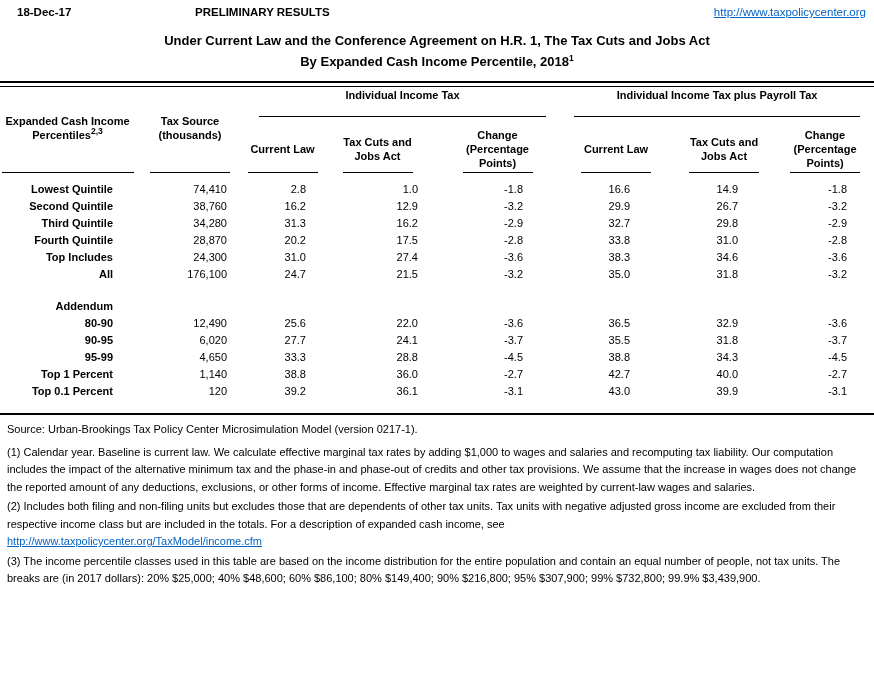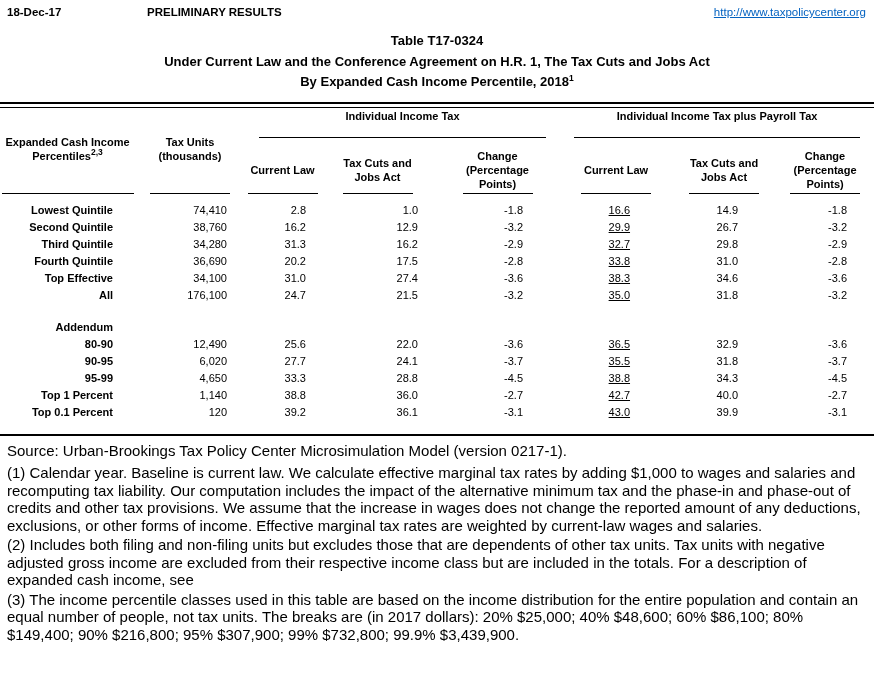--- a/index.html
+++ b/index.html
@@ -3,21 +3,21 @@
 <meta charset="utf-8">
 <style>
   html,body{margin:0;padding:0;}
   body{
     width:874px;height:683px;overflow:hidden;background:#ffffff;color:#000;
     font-family:"Liberation Sans",sans-serif;
   }
   a{color:#0563c1;text-decoration:underline;}
 
   
-  .topbar{display:flex;align-items:baseline;padding:6px 8px 0 7px;font-size:11.5px;}
+  .topbar{display:flex;align-items:baseline;padding:6px 8px 0 17px;font-size:11.5px;gap:38px;}
   .topbar .date{font-weight:bold;width:140px;}
   .topbar .status{font-weight:bold;}
   .topbar .url{margin-left:auto;font-weight:normal;}
 
   
   .titles{text-align:center;margin-top:13px;font-weight:bold;font-size:13px;line-height:20.5px;}
   sup{font-size:8.5px;vertical-align:super;line-height:0;font-weight:bold;}
 
   
   .rule-double{margin-top:9px;height:3px;border-top:2px solid #000;border-bottom:1.5px solid #000;}
@@ -38,43 +38,42 @@
   th.h-col1::after{width:132px;}
   th.h-col2::after{width:80px;}
   th.sub::after{width:70px;}
 
   tbody td{font-size:11px;height:17px;line-height:17px;padding:0;text-align:right;white-space:nowrap;}
   td.c1{font-weight:bold;padding-right:22px;}
   td.c2{padding-right:18px;}
   td.c3{padding-right:14px;}
   td.c4{padding-right:17px;}
   td.c5{padding-right:37px;}
-  td.c6{padding-right:42px;text-decoration:underline;}
+  td.c6{padding-right:42px;}
   td.c7{padding-right:38px;}
   td.c8{padding-right:27px;}
   tr.spacer td{height:15px;}
   tr.endpad td{height:13px;}
 
   
-  .notes{padding:6px 8px 0 7px;font-size:15px;line-height:17.5px;}
+  .notes{padding:6px 8px 0 7px;font-size:11px;line-height:17.5px;}
   .notes p{margin:0 0 2px 0;}
   .notes .source{margin-bottom:5px;}
   .block-link{display:inline-block;}
 </style>
 </head>
 <body>
 
 <div class="topbar">
   <span class="date">18-Dec-17</span>
   <span class="status">PRELIMINARY RESULTS</span>
   <a class="url" href="#">http://www.taxpolicycenter.org</a>
 </div>
 
 <div class="titles">
-  <div>Table T17-0324</div>
   <div>Under Current Law and the Conference Agreement on H.R. 1, The Tax Cuts and Jobs Act</div>
   <div><span>By Expanded Cash Income Percentile, 2018</span><sup>1</sup></div>
 </div>
 
 <div class="rule-double"></div>
 
 <table>
   <colgroup>
     <col style="width:135px">
       <col style="width:110px">
@@ -85,21 +84,21 @@
       <col style="width:104px">
       <col style="width:98px">
   </colgroup>
   <thead>
     <tr>
       <th rowspan="2" class="rowspan2 h-col1">
         <span>Expanded Cash Income</span><br>
         <span>Percentiles</span><sup>2,3</sup>
       </th>
       <th rowspan="2" class="rowspan2 h-col2">
-        <span>Tax Units</span><br>
+        <span>Tax Source</span><br>
         <span>(thousands)</span>
       </th>
       <th colspan="3" class="group">
         <div class="group-line">Individual Income Tax</div>
       </th>
       <th colspan="3" class="group">
         <div class="group-line">Individual Income Tax plus Payroll Tax</div>
       </th>
     </tr>
     <tr>
@@ -137,31 +136,31 @@
         <td class="c2">34,280</td>
         <td class="c3">31.3</td>
         <td class="c4">16.2</td>
         <td class="c5">-2.9</td>
         <td class="c6">32.7</td>
         <td class="c7">29.8</td>
         <td class="c8">-2.9</td>
       </tr>
       <tr>
         <td class="c1">Fourth Quintile</td>
-        <td class="c2">36,690</td>
+        <td class="c2">28,870</td>
         <td class="c3">20.2</td>
         <td class="c4">17.5</td>
         <td class="c5">-2.8</td>
         <td class="c6">33.8</td>
         <td class="c7">31.0</td>
         <td class="c8">-2.8</td>
       </tr>
       <tr>
-        <td class="c1">Top Effective</td>
-        <td class="c2">34,100</td>
+        <td class="c1">Top Includes</td>
+        <td class="c2">24,300</td>
         <td class="c3">31.0</td>
         <td class="c4">27.4</td>
         <td class="c5">-3.6</td>
         <td class="c6">38.3</td>
         <td class="c7">34.6</td>
         <td class="c8">-3.6</td>
       </tr>
       <tr>
         <td class="c1">All</td>
         <td class="c2">176,100</td>
@@ -240,15 +239,16 @@
       </tr>
     </tbody>
 </table>
 
 <div class="rule-bottom"></div>
 
 <div class="notes">
   <p class="source">Source: Urban-Brookings Tax Policy Center Microsimulation Model (version 0217-1).</p>
   <p>(1) Calendar year. Baseline is current law. We calculate effective marginal tax rates by adding $1,000 to wages and salaries and recomputing tax liability. Our computation includes the impact of the alternative minimum tax and the phase-in and phase-out of credits and other tax provisions. We assume that the increase in wages does not change the reported amount of any deductions, exclusions, or other forms of income. Effective marginal tax rates are weighted by current-law wages and salaries.</p>
   <p><span>(2) Includes both filing and non-filing units but excludes those that are dependents of other tax units. Tax units with negative adjusted gross income are excluded from their respective income class but are included in the totals. For a description of expanded cash income, see</span><br>
+    <a href="#" class="block-link">http://www.taxpolicycenter.org/TaxModel/income.cfm</a>
   </p>
   <p>(3) The income percentile classes used in this table are based on the income distribution for the entire population and contain an equal number of people, not tax units. The breaks are (in 2017 dollars): 20% $25,000; 40% $48,600; 60% $86,100; 80% $149,400; 90% $216,800; 95% $307,900; 99% $732,800; 99.9% $3,439,900.</p>
 </div>
 
 </body></html>

